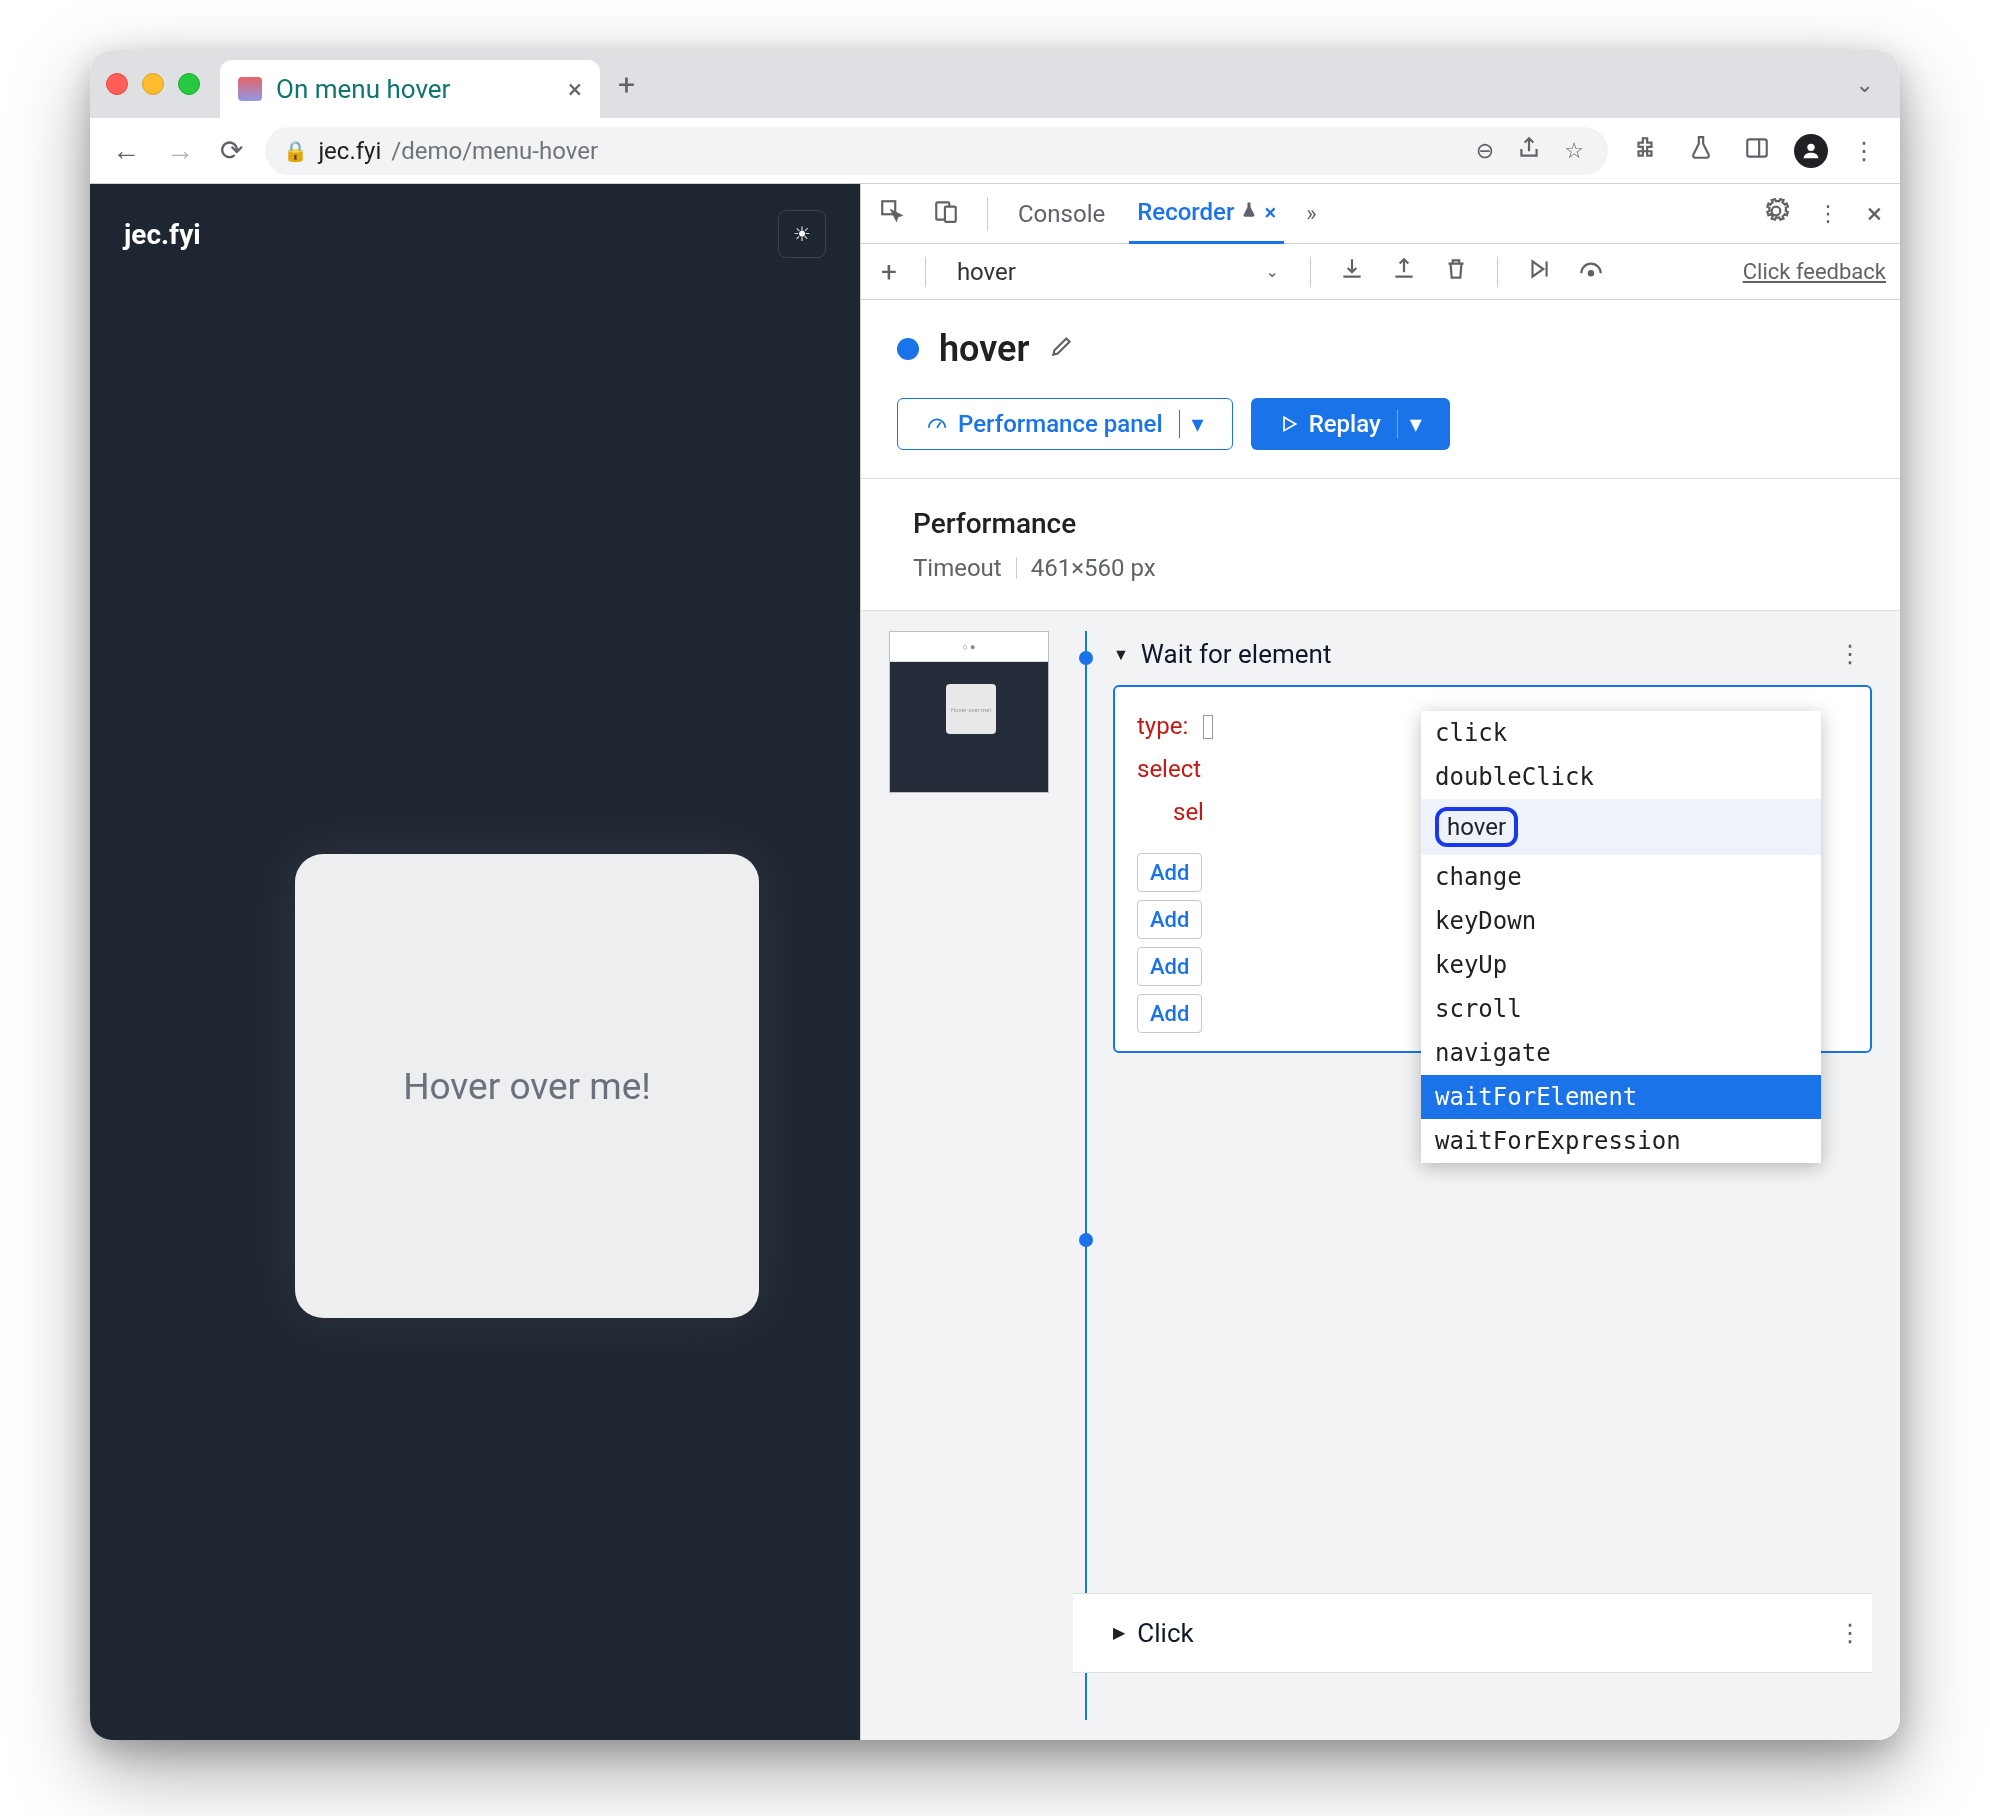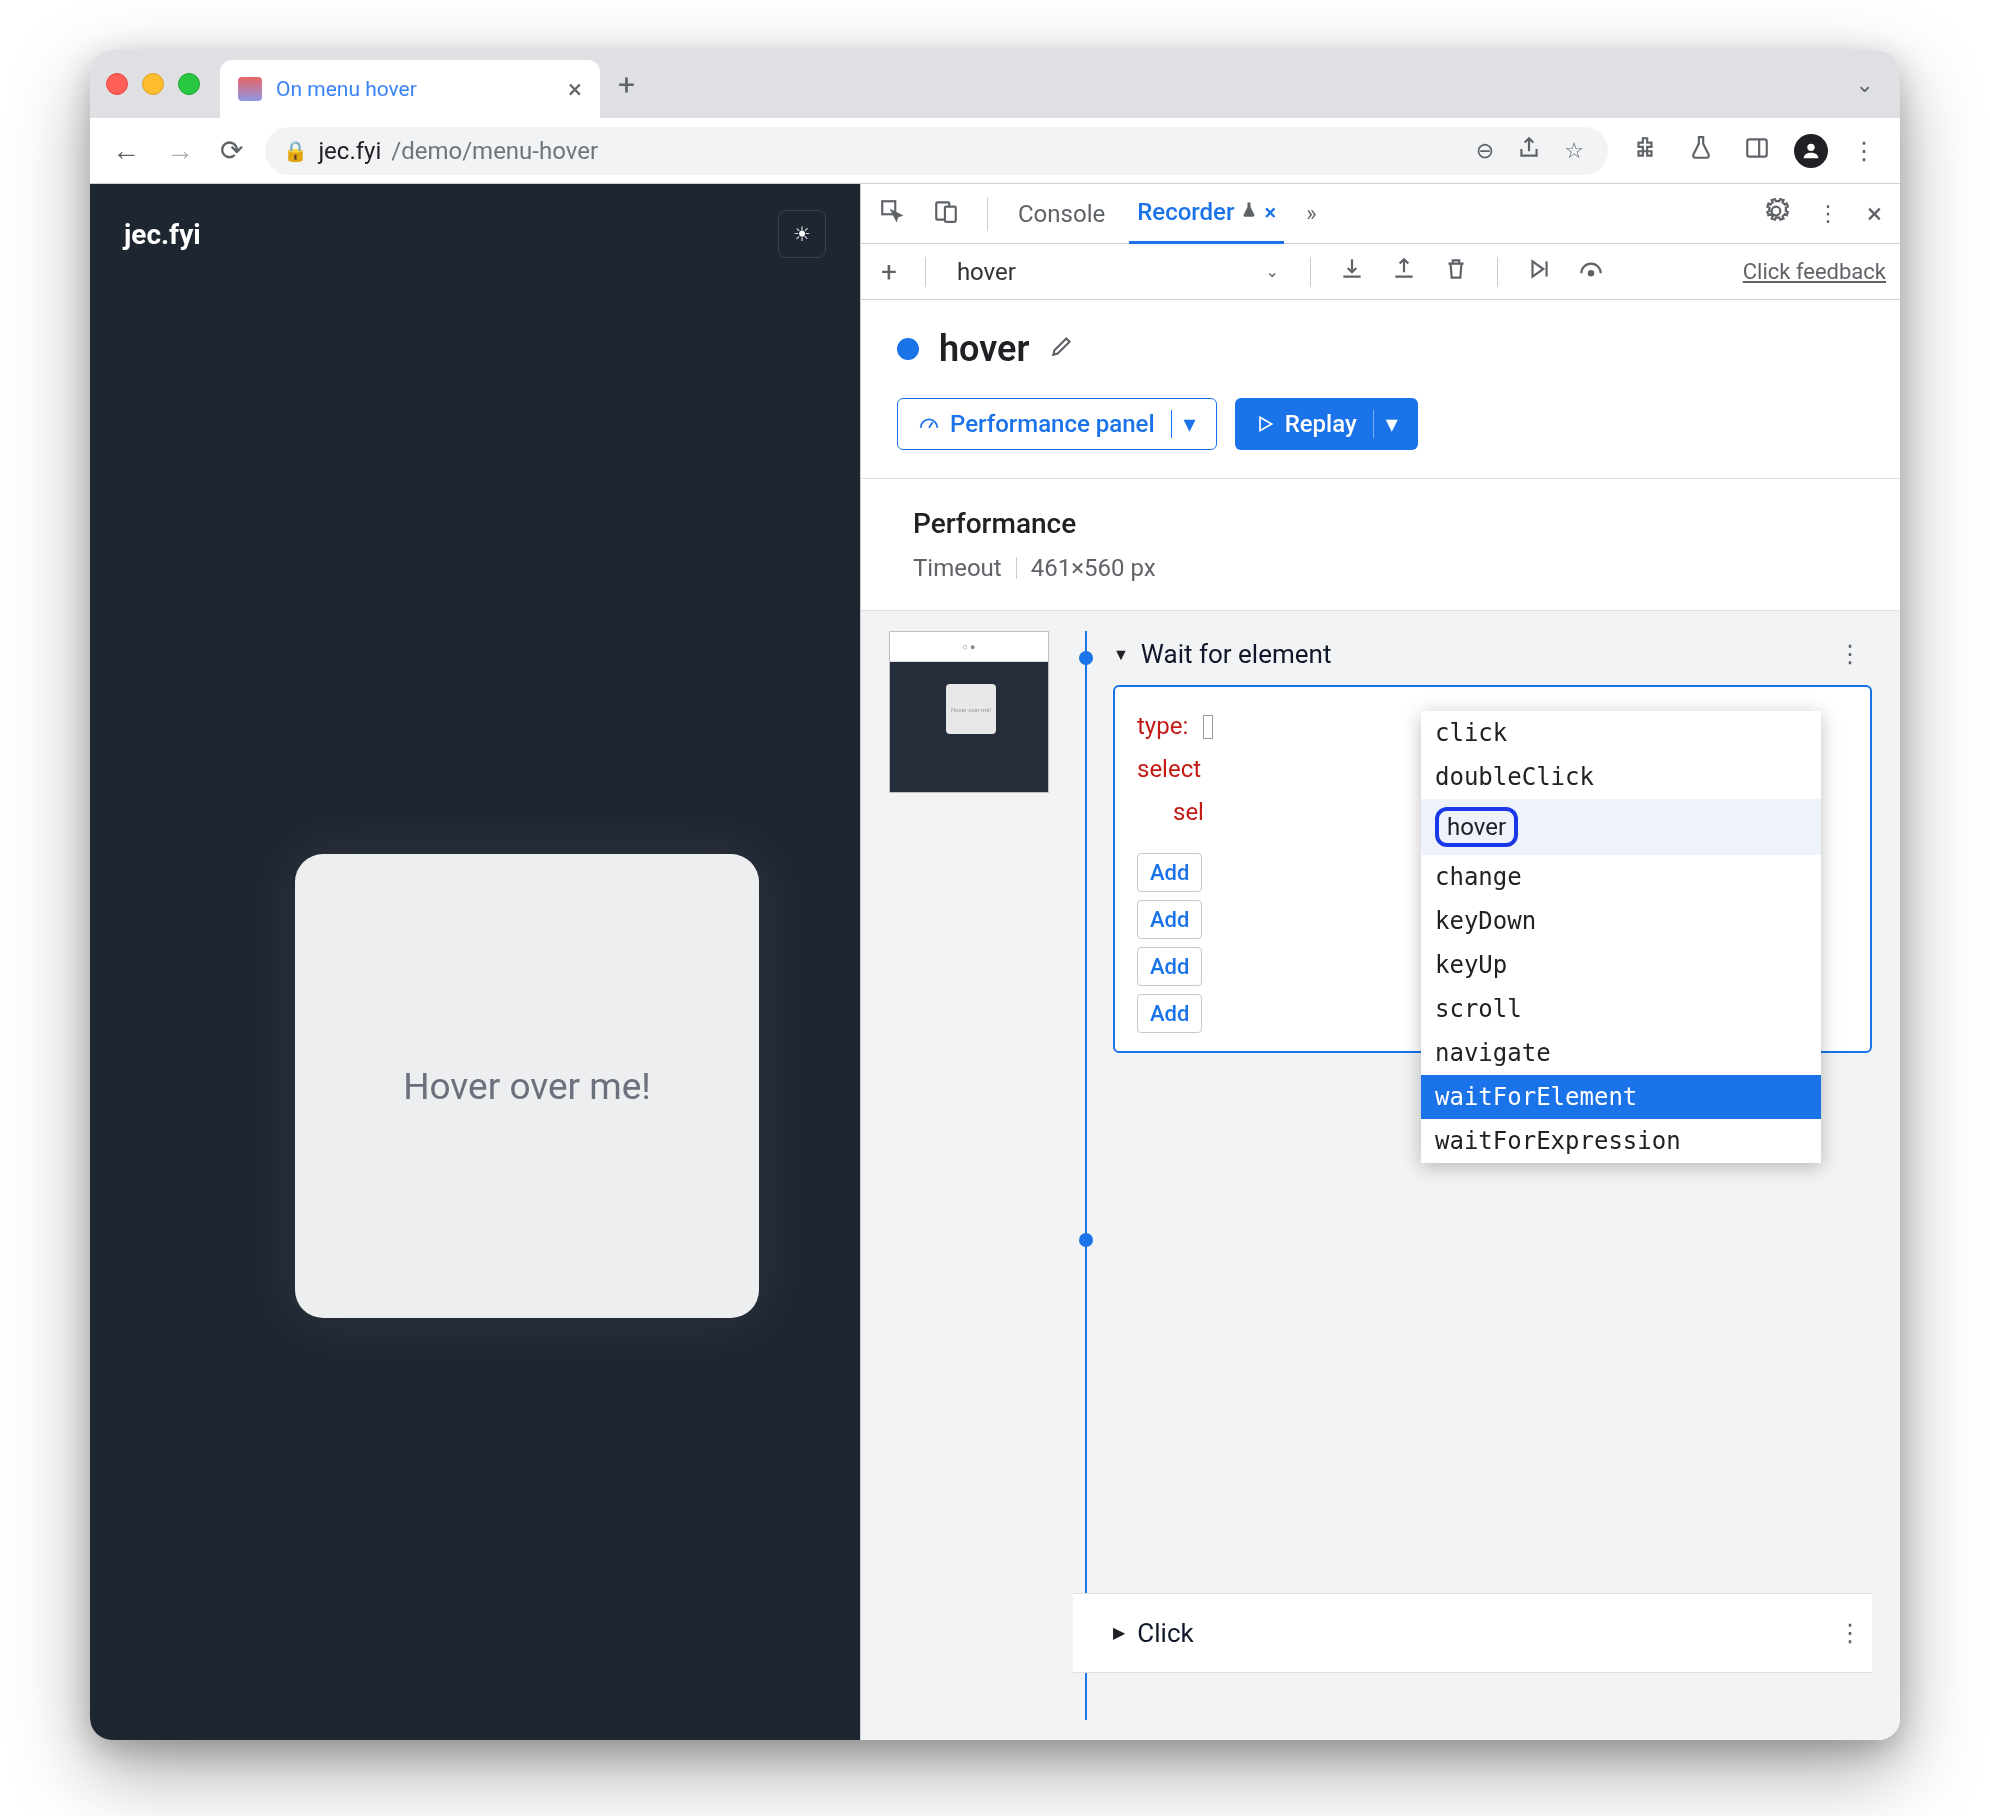--- a/index.html
+++ b/index.html
@@ -10,21 +10,21 @@
 
 
 .titlebar { height: 68px; background: #dee0e4; display: flex; align-items: center; padding: 0 16px; border-top-left-radius: 22px; border-top-right-radius: 22px; }
 .traffic { display: flex; gap: 14px; margin-right: 20px; }
 .dot { width: 22px; height: 22px; border-radius: 50%; }
 .dot.red { background: #ff5f57; border: 1px solid #e9473f; }
 .dot.yellow { background: #febc2e; border: 1px solid #e0a023; }
 .dot.green { background: #28c840; border: 1px solid #1fa531; }
 .tab { background: #fff; height: 58px; border-radius: 12px 12px 0 0; display: flex; align-items: center; padding: 0 18px; margin-top: 10px; min-width: 380px; position: relative; }
 .tab-icon { width: 24px; height: 24px; border-radius: 4px; background: linear-gradient(#e66465, #9198e5); margin-right: 14px; }
-.tab-title { font-size: 21px; color: #3b82f6; flex: 1; }
+.tab-title { font-size: 26px; color: #0f766e; flex: 1; }
 .tab-close { font-size: 26px; color: #5f6368; cursor: pointer; }
 .newtab { font-size: 30px; color: #5f6368; margin-left: 18px; cursor: pointer; }
 .titlebar .spacer { flex: 1; }
 .chevdown { font-size: 22px; color: #5f6368; margin-right: 10px; }
 
 
 .urlbar { height: 66px; background: #fff; display: flex; align-items: center; padding: 0 18px; gap: 18px; border-bottom: 1px solid #d0d0d0; }
 .urlbar .navbtn { color: #5f6368; font-size: 28px; cursor: pointer; padding: 0 4px; }
 .urlbar .navbtn.disabled { color: #b0b0b0; }
 .omnibox { flex: 1; background: #f1f3f4; border-radius: 30px; height: 48px; display: flex; align-items: center; padding: 0 18px; gap: 10px; }
@@ -66,21 +66,21 @@
 .rec-toolbar .spacer { flex: 1; }
 .feedback { font-size: 22px; color: #5f6368; text-decoration: underline; cursor: pointer; }
 
 
 .rec-header { padding: 28px 36px; display: flex; align-items: center; gap: 20px; }
 .rec-dot { width: 22px; height: 22px; border-radius: 50%; background: #1a73e8; }
 .rec-name { font-size: 36px; font-weight: 600; color: #202124; }
 .pencil { font-size: 26px; color: #5f6368; cursor: pointer; }
 
 .rec-buttons { padding: 0 36px 28px; display: flex; gap: 18px; }
-.btn { display: flex; align-items: center; gap: 10px; border-radius: 6px; font-size: 24px; padding: 10px 20px; cursor: pointer; height: 52px; }
+.btn { display: flex; align-items: center; gap: 10px; border-radius: 6px; font-size: 24px; padding: 10px 28px; cursor: pointer; height: 52px; }
 .btn.outline { border: 1px solid #1a73e8; color: #1a73e8; background: #fff; font-weight: 500; }
 .btn.outline .chev { border-left: 1px solid #1a73e8; padding-left: 12px; margin-left: 6px; }
 .btn.primary { background: #1a73e8; color: #fff; border: none; font-weight: 500; }
 .btn.primary .chev { border-left: 1px solid rgba(255,255,255,0.4); padding-left: 12px; margin-left: 6px; }
 
 .rec-meta { border-top: 1px solid #e0e0e0; border-bottom: 1px solid #e0e0e0; padding: 28px 52px; display: flex; gap: 0; }
 .meta-col { flex: 1; }
 .meta-label { font-size: 28px; color: #202124; margin-bottom: 14px; font-weight: 500; }
 .meta-label .tri { font-size: 20px; margin-left: 6px; }
 .meta-vals { font-size: 24px; color: #5f6368; display: flex; align-items: center; gap: 14px; }

